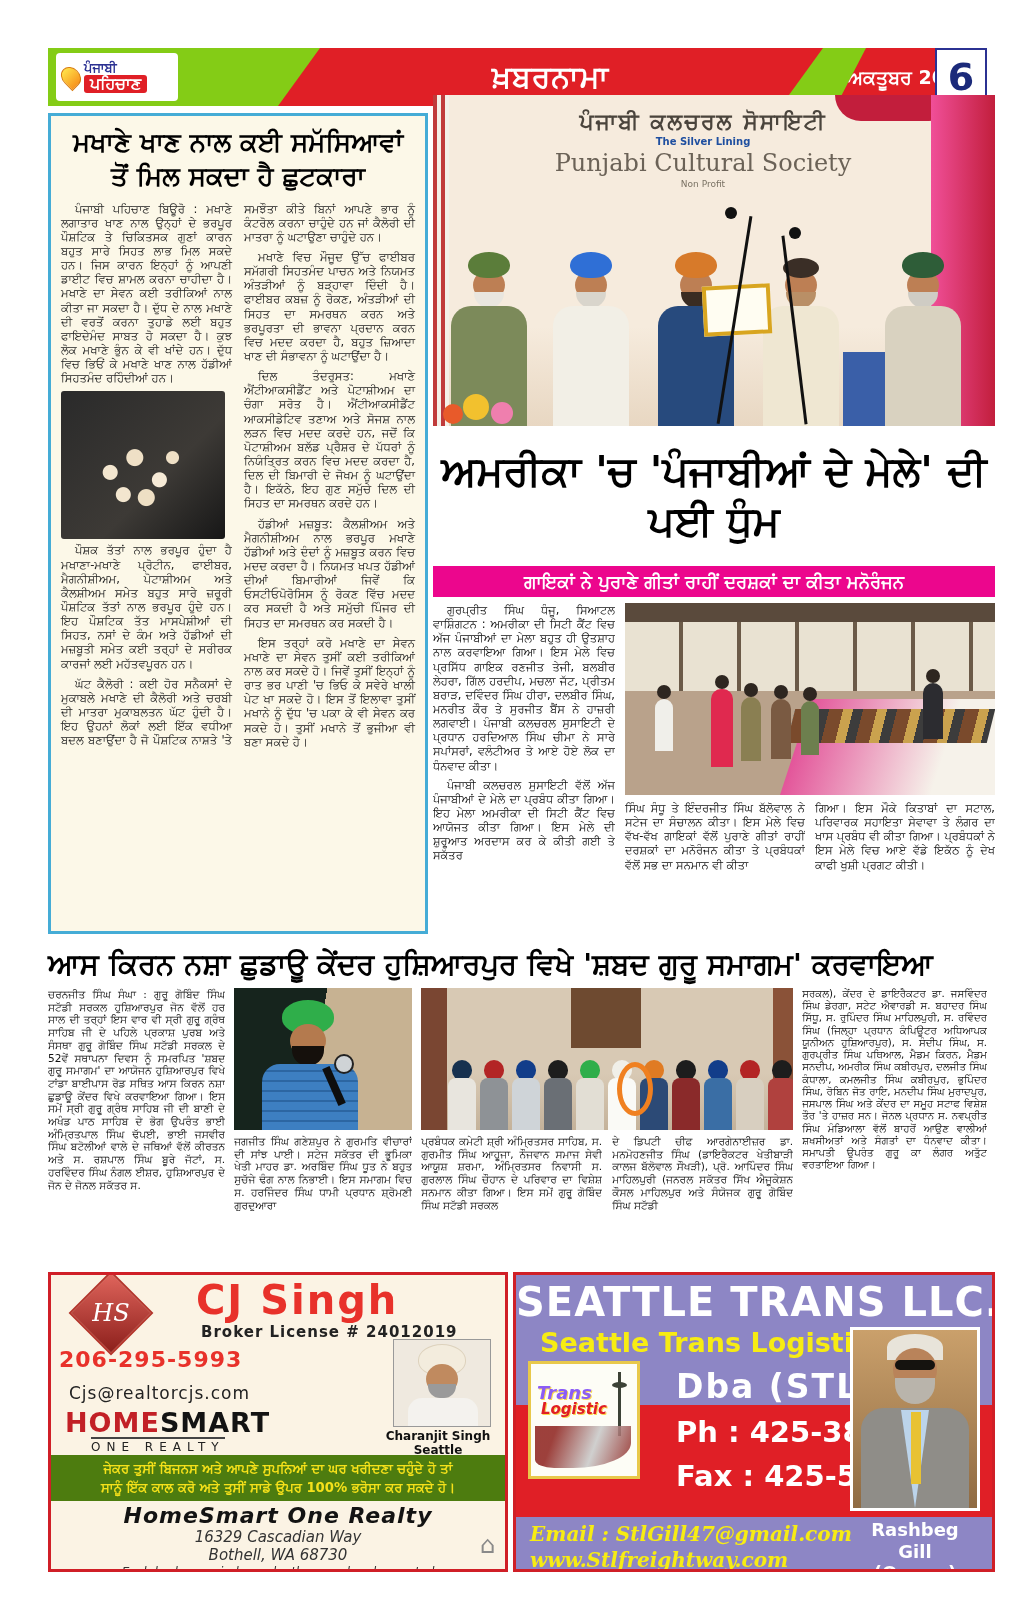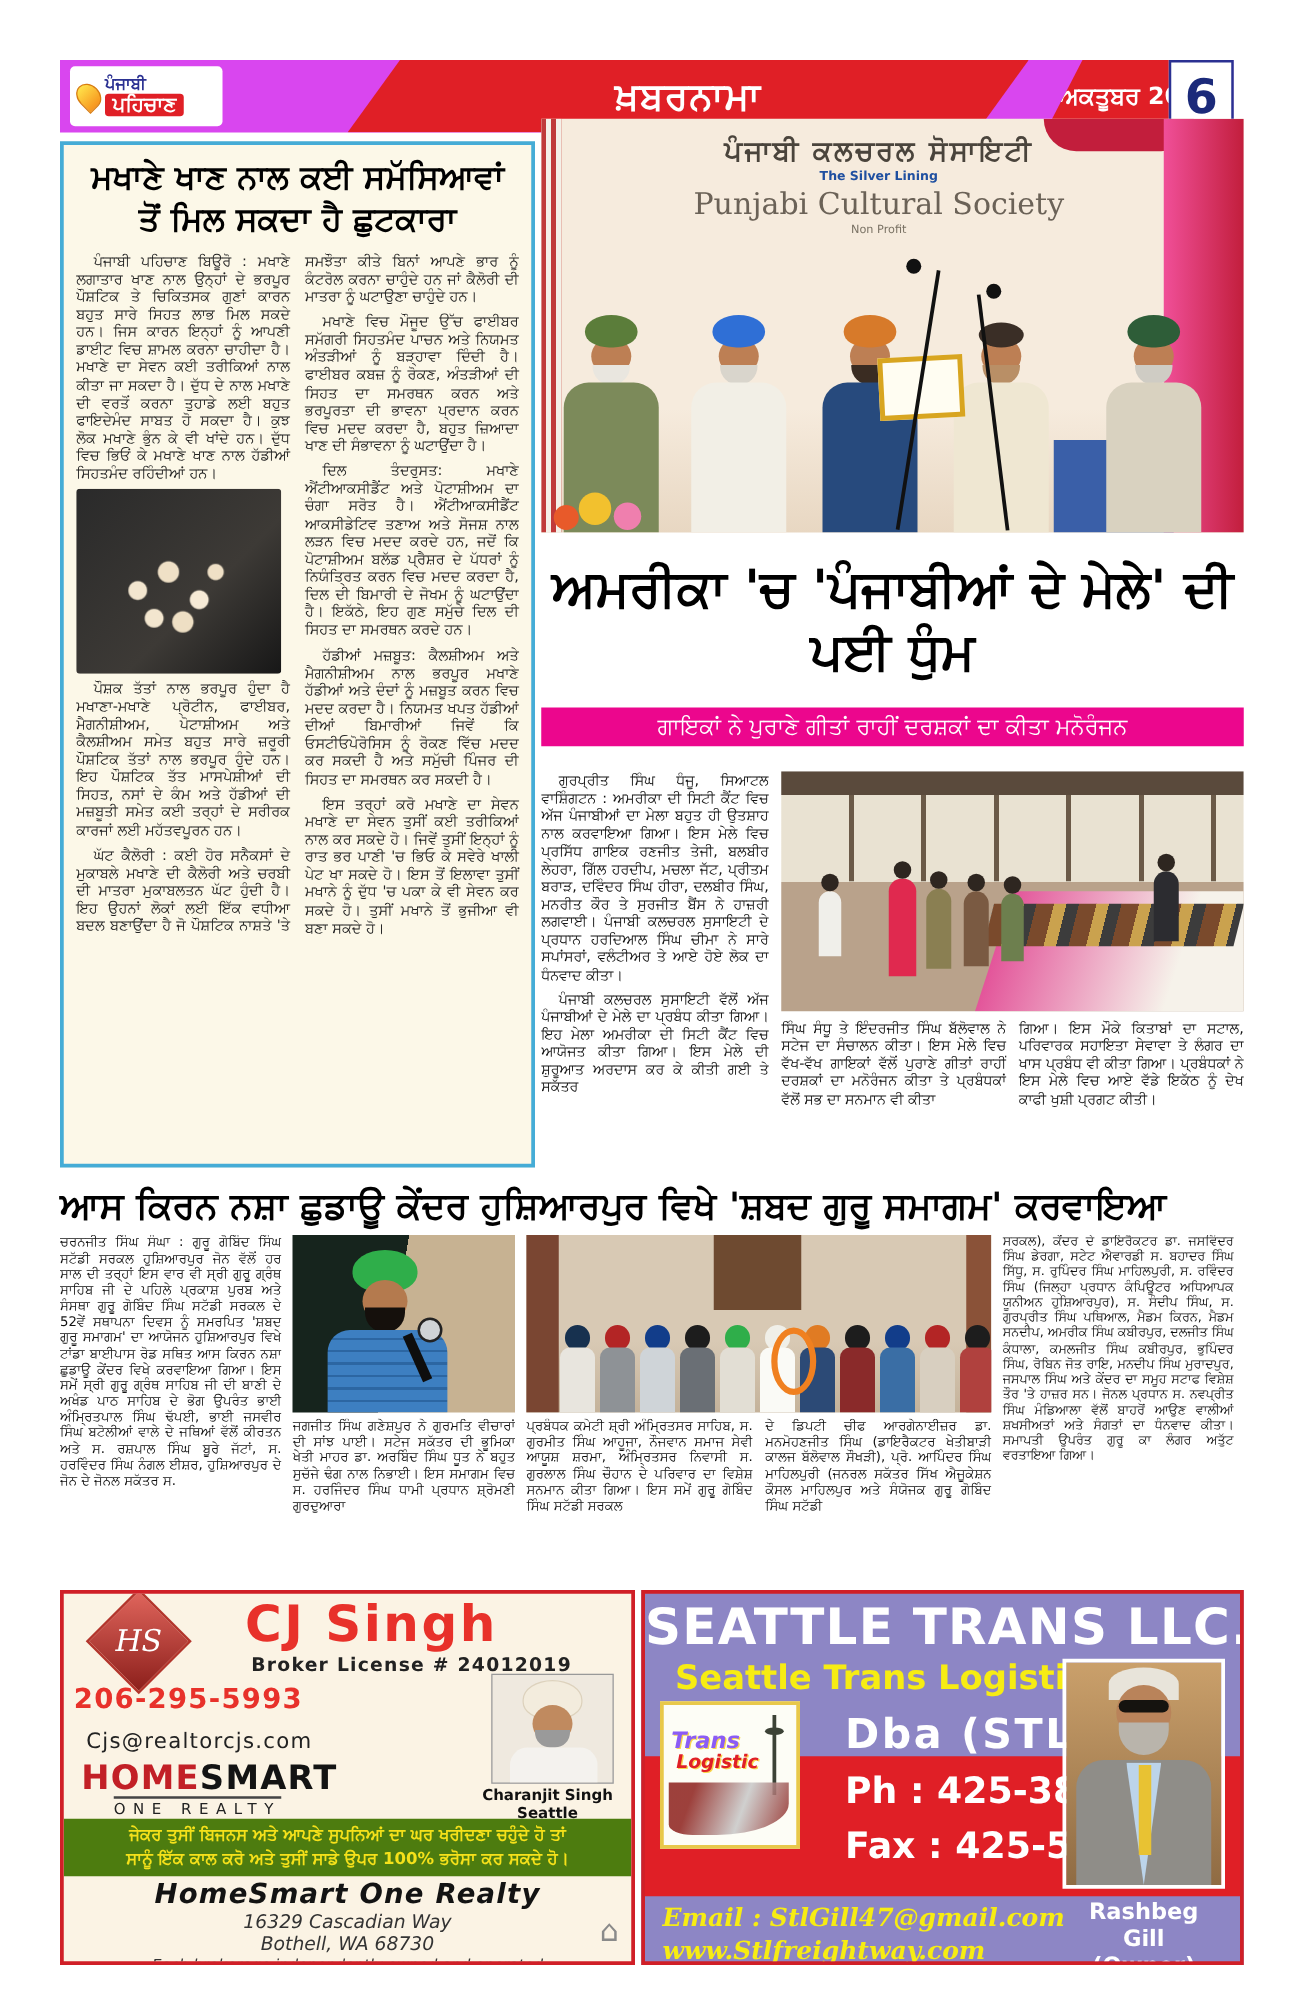--- a/index.html
+++ b/index.html
@@ -1,19 +1,19 @@
 <!DOCTYPE html>
 <html><head>
 <meta charset="utf-8">
 <style>
   html,body{margin:0;padding:0;background:#ffffff;}
   .page{position:relative;width:1035px;height:1600px;background:#ffffff;overflow:hidden;
         font-family:"DejaVu Sans","Liberation Sans",sans-serif;color:#111;}
   
-  .masthead{position:absolute;left:48px;top:48px;width:939px;height:58px;background:#d946ef;display:flex;align-items:stretch;}
+  .masthead{position:absolute;left:48px;top:48px;width:939px;height:58px;background:#84cc16;display:flex;align-items:stretch;}
   .logobox{position:absolute;left:8px;top:5px;width:122px;height:48px;background:#fff;border-radius:4px;
            display:flex;align-items:center;padding:2px 4px;box-sizing:border-box;z-index:3;}
   .flame{width:16px;height:20px;background:linear-gradient(#ffe24a,#f7941d);border-radius:50% 50% 50% 0;
          transform:rotate(-45deg);margin:0 4px 0 2px;border:1px solid #d87c10;}
   .logotxt{display:flex;flex-direction:column;line-height:1;}
   .logotxt .l1{color:#2b3192;font-weight:bold;font-size:13px;}
   .logotxt .l2{color:#fff;background:#e01f26;font-weight:bold;font-size:16px;padding:1px 6px;border-radius:3px;margin-top:1px;}
   .mh-center{position:absolute;left:230px;top:0;width:545px;height:58px;background:#e01f26;
              clip-path:polygon(42px 0,100% 0,calc(100% - 42px) 100%,0 100%);
              display:flex;align-items:center;justify-content:center;}
@@ -60,23 +60,23 @@
   .psn .beard{width:30px;height:16px;border-radius:0 0 16px 16px;margin:-8px auto 0;}
   .psn .body{width:76px;height:120px;border-radius:20px 20px 0 0;margin-top:-2px;}
   .mic{position:absolute;background:#111;z-index:3;}
   .cert{position:absolute;width:60px;height:42px;background:#fffdf2;border:4px solid #d8a520;z-index:3;transform:rotate(-3deg);}
   .pompom{position:absolute;border-radius:50%;z-index:3;}
   
   .head2{position:absolute;left:433px;top:428px;width:562px;height:136px;display:flex;align-items:center;justify-content:center;}
   .head2 span{font-size:41px;line-height:1.22;font-weight:bold;text-align:center;color:#000;}
   .pinkbar{position:absolute;left:433px;top:566px;width:562px;height:31px;background:#ec068d;
            display:flex;align-items:center;justify-content:center;}
-  .pinkbar span{color:#fff;font-size:18px;font-weight:normal;}
-  
-  .art2{position:absolute;left:433px;top:603px;width:562px;height:337px;display:flex;gap:10px;overflow:hidden;margin-top:14px;}
+  .pinkbar span{color:#fff;font-size:18px;font-weight:bold;}
+  
+  .art2{position:absolute;left:433px;top:603px;width:562px;height:337px;display:flex;gap:10px;overflow:hidden;}
   .art2 .c1{width:182px;font-size:11.4px;line-height:1.24;text-align:justify;overflow:hidden;}
   .art2 .c1 p{margin:0 0 5px;text-indent:14px;}
   .art2 .rightwrap{width:370px;display:flex;flex-direction:column;}
   .fair{position:relative;width:370px;height:192px;overflow:hidden;background:linear-gradient(#6b5razz);}
   .fair{background:linear-gradient(#5a4a3c 0 10%,#e9e2d2 10% 46%,#b9a28b 46% 100%);}
   .fair .mullions{position:absolute;left:0;top:10%;width:100%;height:36%;
         background:repeating-linear-gradient(90deg,transparent 0 54px,#6b5a48 54px 58px);}
   .fair .tablecloth{position:absolute;right:0;bottom:0;width:215px;height:96px;background:linear-gradient(90deg,#e3559a,#f6f2ea 70%);
         transform:skewX(-18deg);transform-origin:bottom right;}
   .fair .goods{position:absolute;right:4px;bottom:52px;width:200px;height:34px;

